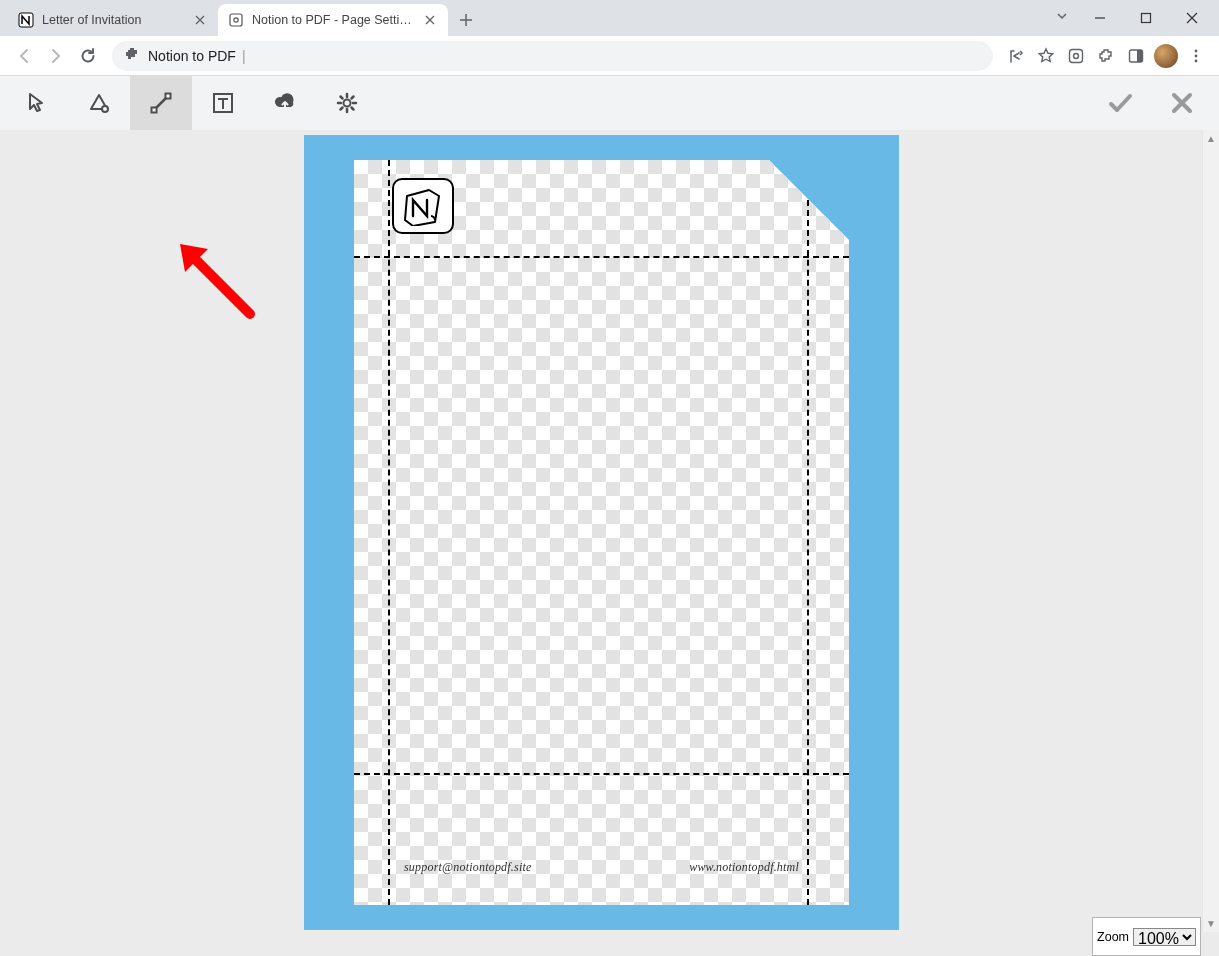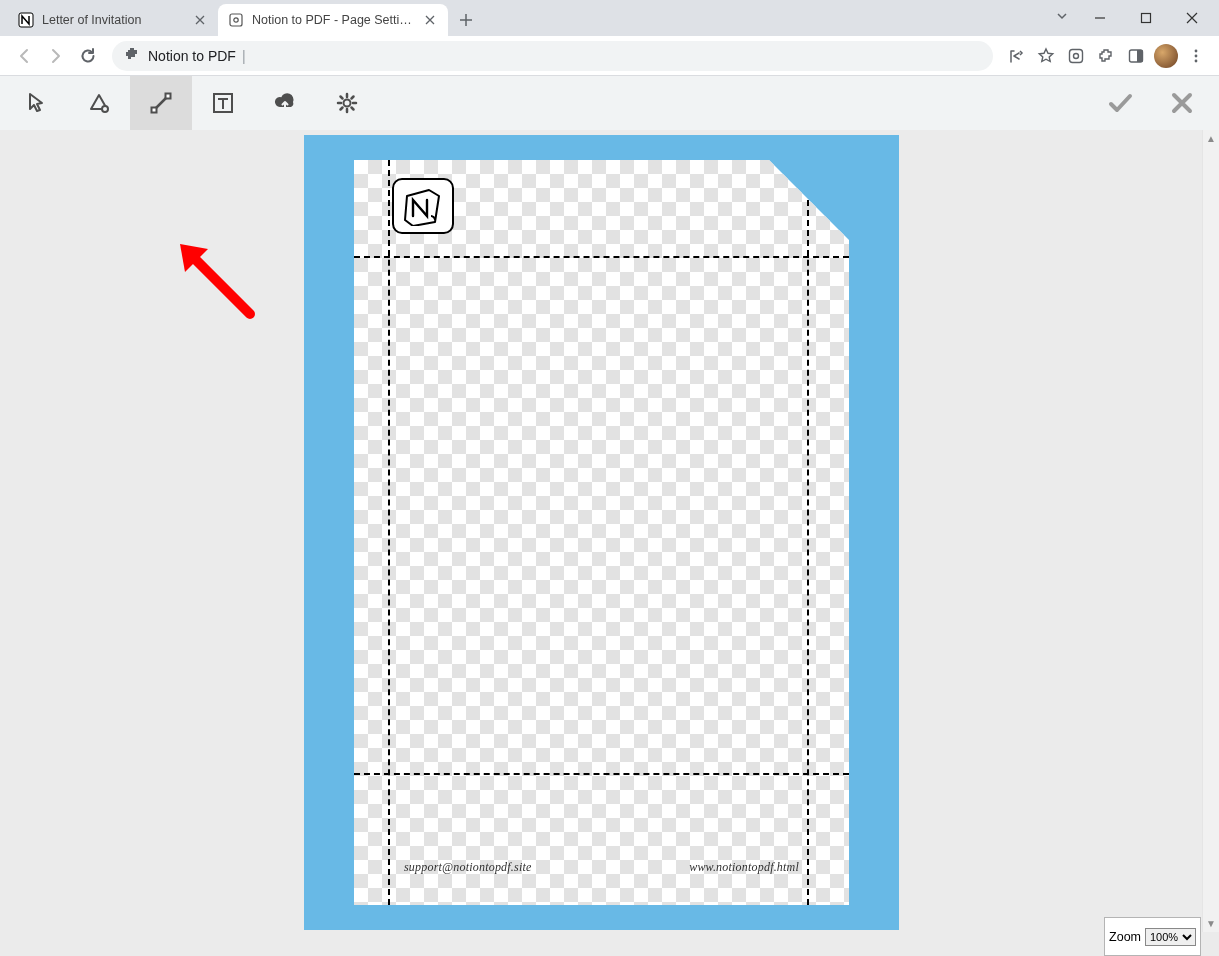--- a/index.html
+++ b/index.html
@@ -61,21 +61,21 @@
   .mh { left: 0; right: 0; height: 0; border-top: 2px dashed #000; }
   .mv { top: 0; bottom: 0; width: 0; border-left: 2px dashed #000; }
 
   .page-logo { position: absolute; left: 38px; top: 18px; width: 62px; height: 56px; background: #fff; border: 2px solid #000; border-radius: 10px; display: flex; align-items: center; justify-content: center; }
   .footer-left, .footer-right { position: absolute; bottom: 30px; font-size: 12px; font-style: italic; color: #303030; letter-spacing: .2px; font-family: Georgia, serif; }
   .footer-left { left: 50px; }
   .footer-right { right: 50px; }
 
   
   .zoom-ctl { position: absolute; right: 18px; bottom: 0; height: 39px; background: #fff; border: 1px solid #b4b4b4; display: flex; align-items: center; padding: 0 4px; font-size: 12.5px; }
-  .zoom-ctl select { font-size: 11px; border: 1px solid #888; margin-left: 4px; height: 18px; }
+  .zoom-ctl select { font-size: 16px; border: 1px solid #888; margin-left: 4px; height: 18px; }
 </style>
 </head>
 <body>
 
 <div class="titlebar-row">
   <div class="tabs-area">
     <div class="tab inactive">
       <span class="favicon">
         <svg width="16" height="16" viewBox="0 0 16 16">
             <rect x="1" y="1" width="14" height="14" rx="2" fill="#fff" stroke="#000" stroke-width="1"></rect>

